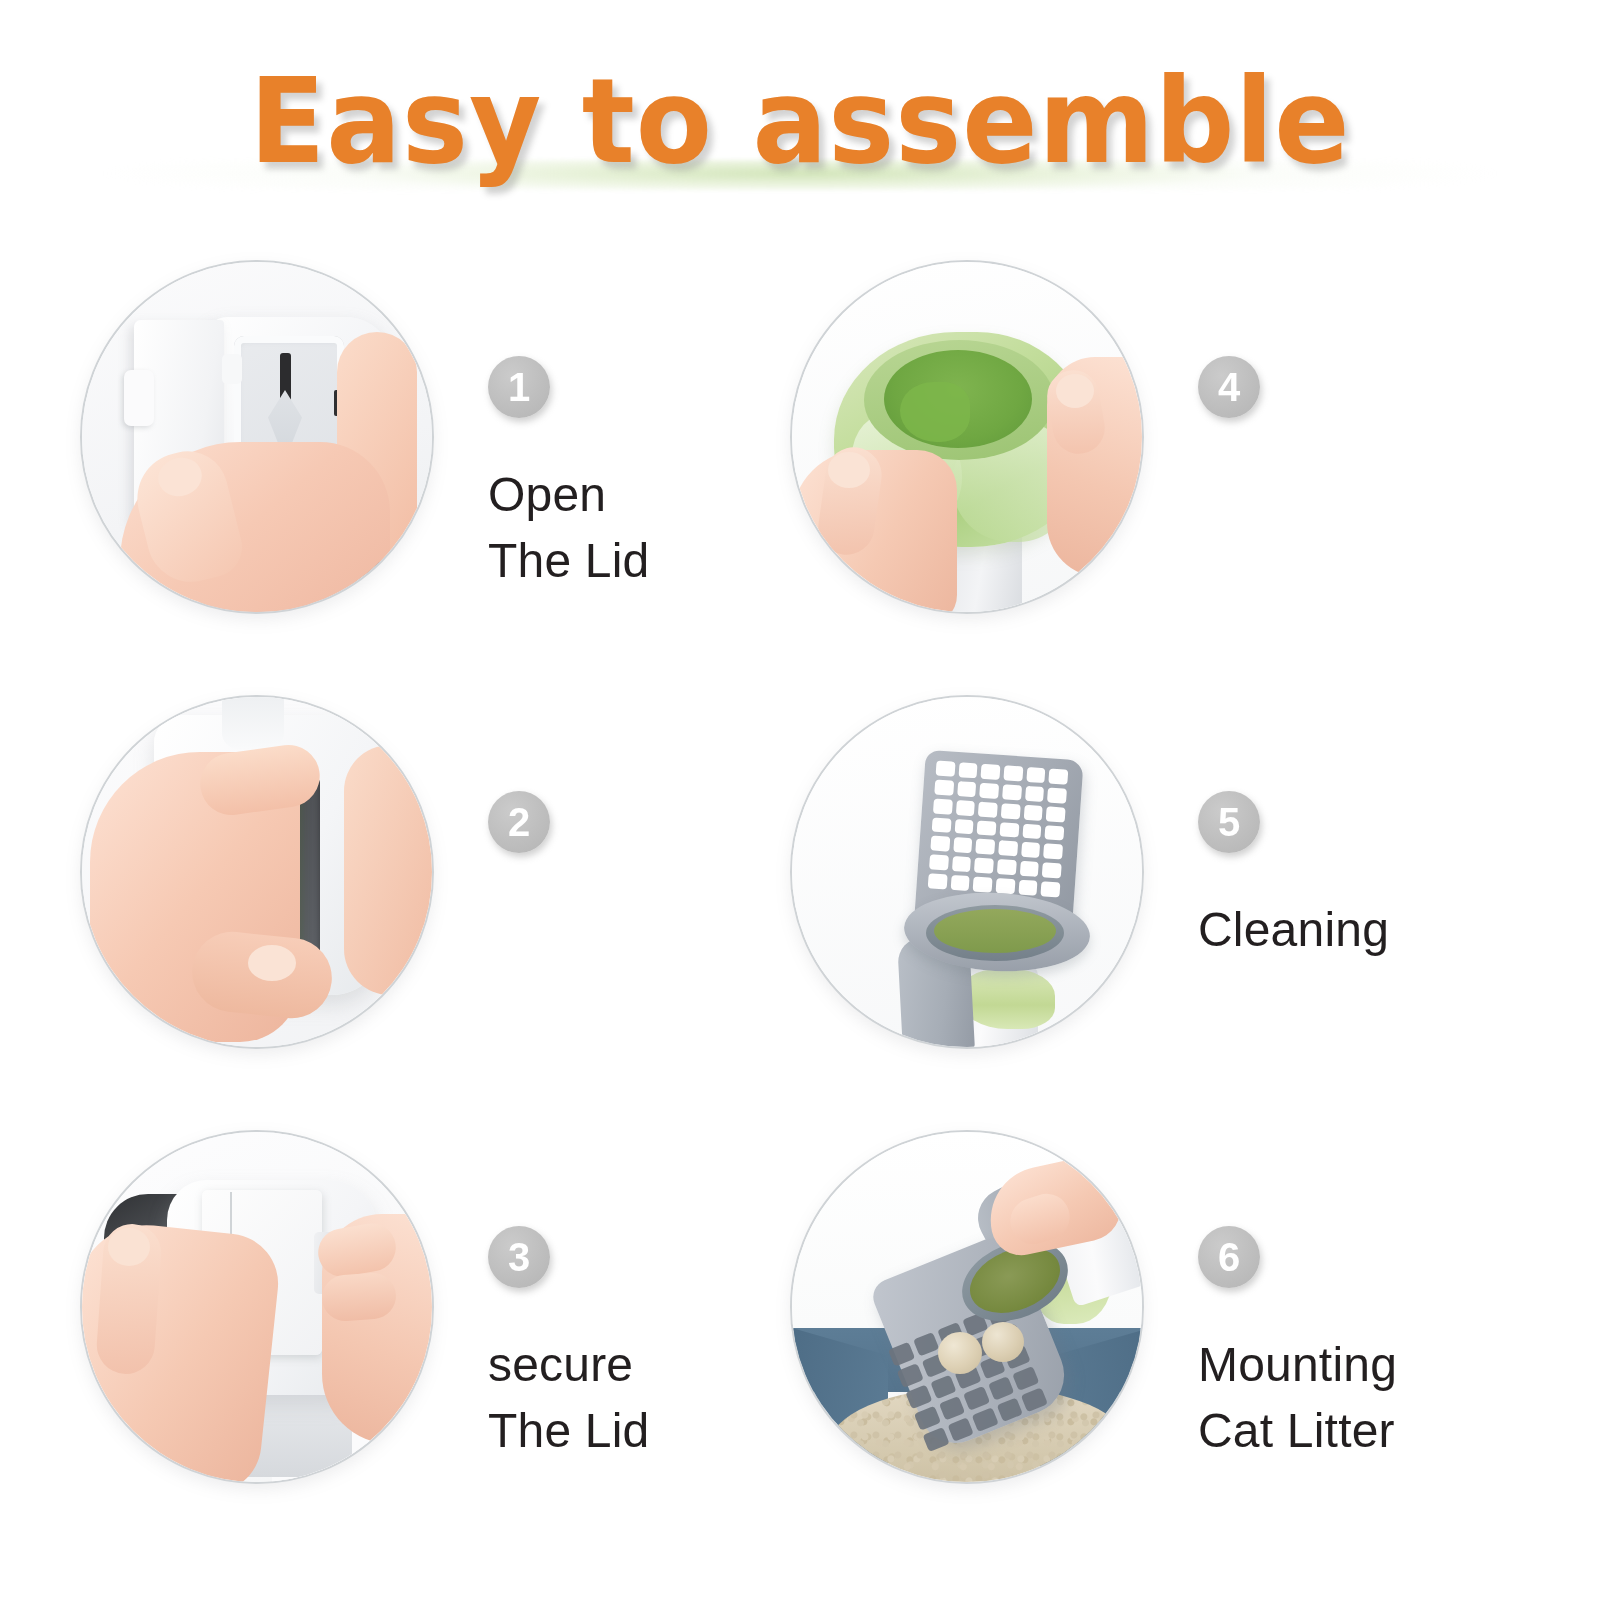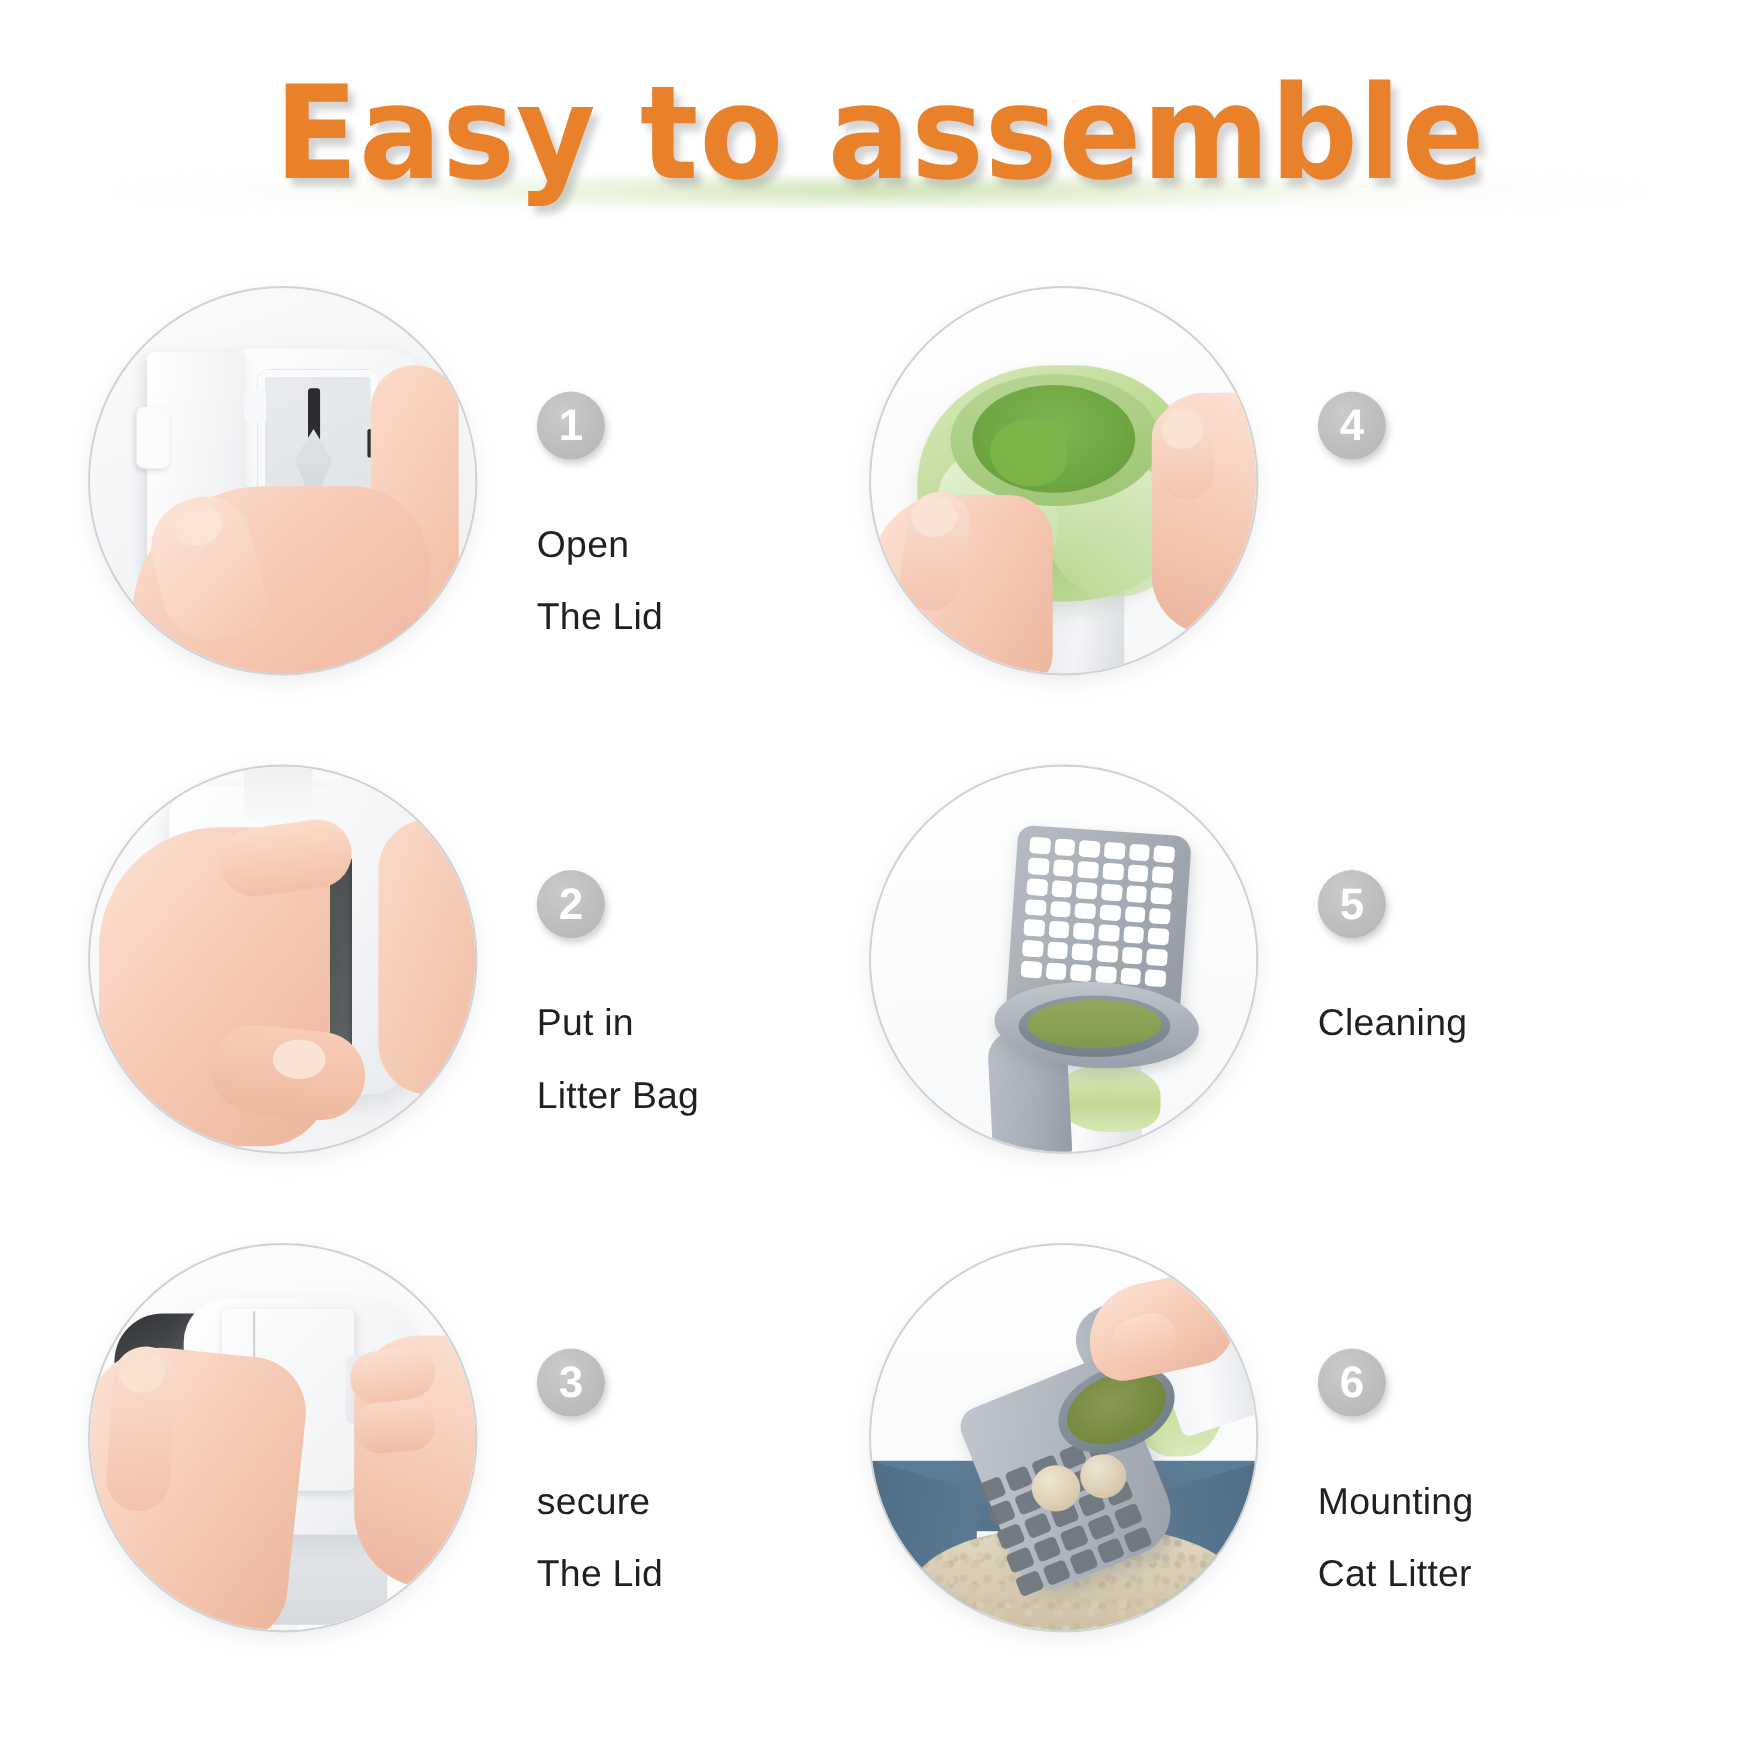--- a/index.html
+++ b/index.html
@@ -367,21 +367,21 @@
     box-shadow: 2px 4px 7px rgba(150,150,150,0.45);
     color: #ffffff;
     font-size: 40px;
     font-weight: bold;
     line-height: 62px;
     text-align: center;
     font-family: "Liberation Sans", sans-serif;
   }
   .label {
     margin-top: 44px;
-    font-size: 34px;
+    font-size: 48px;
     line-height: 66px;
     color: #231f20;
     font-family: "Liberation Sans", sans-serif;
     letter-spacing: 0.2px;
   }
   .label span { display: block; }
 </style>
 </head>
 <body>
 
@@ -457,24 +457,20 @@
         <div class="sh p2-rolltop"></div>
         <div class="sh p2-right"></div>
         <div class="sh p2-hand"></div>
         <div class="sh p2-fingerTop"></div>
         <div class="sh p2-fingerBot"></div>
         <div class="sh p2-nail2"></div>
       </div>
     </div>
     <div class="caption">
       <div class="badge">2</div>
-      <div class="label">
-        <span>Put in</span>
-        <span>Litter Bag</span>
-      </div>
     </div>
   </div>
 
   <div class="step col-right row-2">
     <div class="photo">
       <div class="photo-inner">
         <div class="sh p5-bg"></div>
         <div class="sh p5-tube"></div>
         <div class="sh p5-bagOut1"></div>
         <div class="sh p5-bagOut2"></div>

